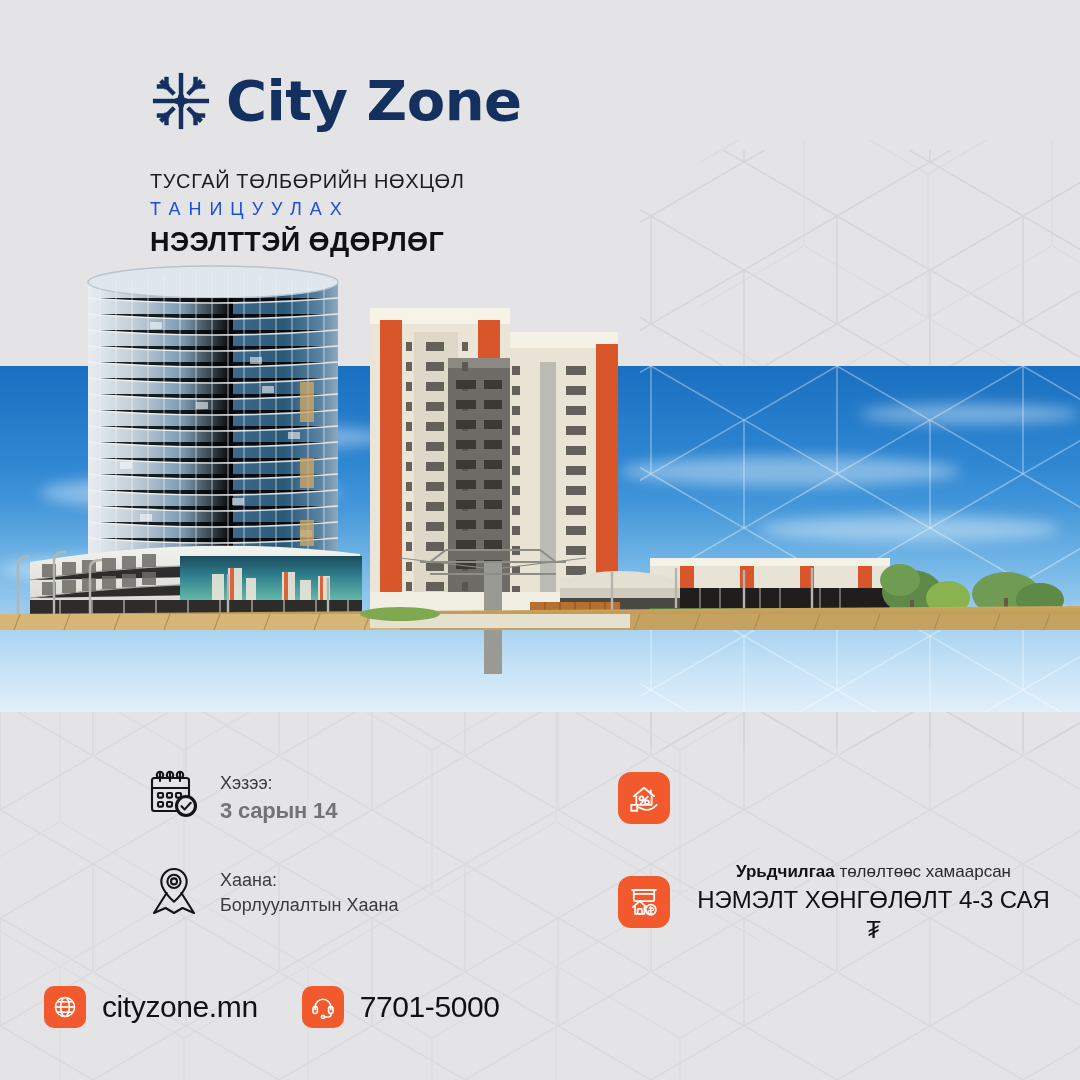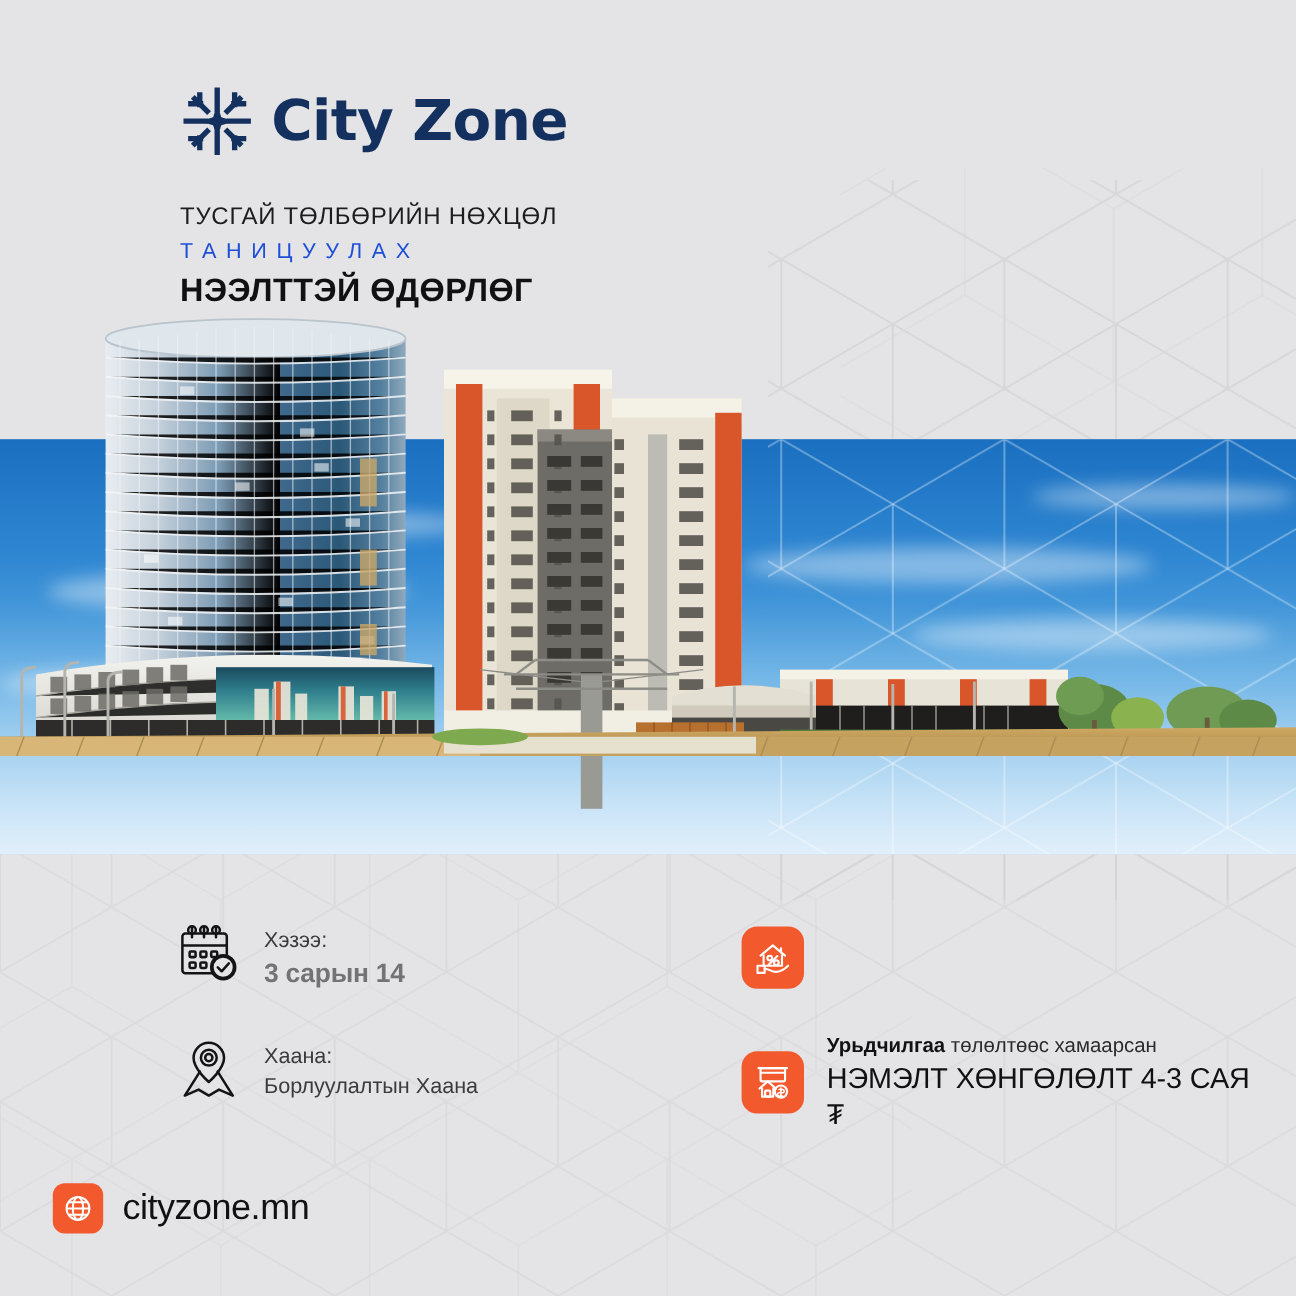--- a/index.html
+++ b/index.html
@@ -21,21 +21,21 @@
   
   .header{
     position:absolute; left:0; top:0; width:100%; z-index:5;
   }
   .logo-row{
     position:absolute; left:150px; top:70px;
     display:flex; align-items:center; gap:14px;
   }
   .logo-mark{ width:62px; height:62px; display:block; }
   .logo-word{
-    font-size:47px; font-weight:700; color:#14305e;
+    font-size:56px; font-weight:700; color:#14305e;
     letter-spacing:-0.5px; line-height:1;
     font-family:"DejaVu Sans","Liberation Sans",sans-serif;
   }
 
   .headline{
     position:absolute; left:150px; top:168px; width:620px;
   }
   .hl-1{
     font-size:20px; font-weight:400; color:#1d1d1f;
     letter-spacing:0.6px; line-height:1.35;
@@ -83,21 +83,21 @@
 
   .info-item{ display:flex; gap:20px; align-items:flex-start; margin-bottom:38px; }
   .info-item:last-child{ margin-bottom:0; }
   .ico-line{ width:52px; height:52px; flex:0 0 52px; }
   .info-texts{ padding-top:2px; }
   .lbl{ font-size:18px; color:#3b3b3f; font-weight:400; line-height:1.45; }
   .val-strong{ font-size:22px; color:#737373; font-weight:700; line-height:1.4; letter-spacing:-0.2px; }
   .val-sub{ font-size:18px; color:#3b3b3f; font-weight:400; line-height:1.4; }
 
   .benefit{ display:flex; gap:19px; align-items:center; margin-bottom:35px; }
-  .benefit:last-child{ margin-bottom:0; }
+  .benefit:last-child{ margin-bottom:0;text-align:center; }
   .ico-sq{
     width:52px; height:52px; flex:0 0 52px;
     background:#f2592c; border-radius:13px;
     display:flex; align-items:center; justify-content:center;
   }
   .ben-top{ font-size:17px; color:#2a2a2e; font-weight:400; line-height:1.5; }
   .ben-top b{ font-weight:700; color:#111114; }
   .ben-big{
     font-size:24px; color:#111114; font-weight:500;
     line-height:1.28; letter-spacing:-0.1px;
@@ -650,14 +650,26 @@
         <circle cx="15" cy="15" r="11"></circle>
         <ellipse cx="15" cy="15" rx="5" ry="11"></ellipse>
         <line x1="4" y1="15" x2="26" y2="15"></line>
         <line x1="6" y1="9" x2="24" y2="9"></line>
         <line x1="6" y1="21" x2="24" y2="21"></line>
       </svg>
     </span>
     <span class="contact-text">cityzone.mn</span>
   </a>
 
+  <a class="contact" href="#" style="text-decoration:none">
+    <span class="ico-sq">
+      <svg width="26" height="26" viewBox="0 0 30 30" fill="none" stroke="#ffffff" stroke-width="1.9">
+        <path d="M6 18 v-3 a9 9 0 0 1 18 0 v3" stroke-linecap="round"></path>
+        <rect x="3.5" y="14.5" width="5" height="8" rx="2.2"></rect>
+        <rect x="21.5" y="14.5" width="5" height="8" rx="2.2"></rect>
+        <path d="M24 22.5 v1.5 a2.5 2.5 0 0 1 -2.5 2.5 H17" stroke-linecap="round"></path>
+        <circle cx="15" cy="26.5" r="1.8"></circle>
+      </svg>
+    </span>
+    <span class="contact-text">7701-5000</span>
+  </a>
 
 </footer>
 
 </body></html>

